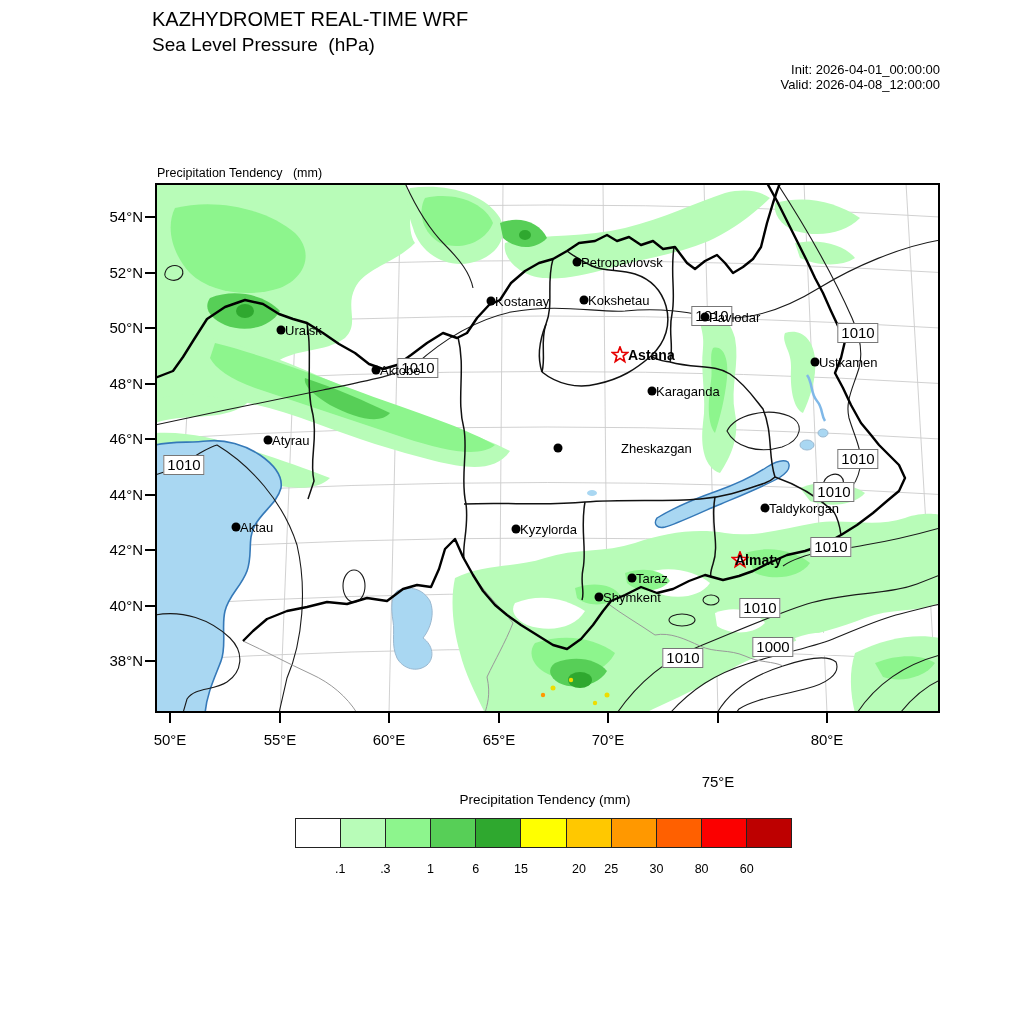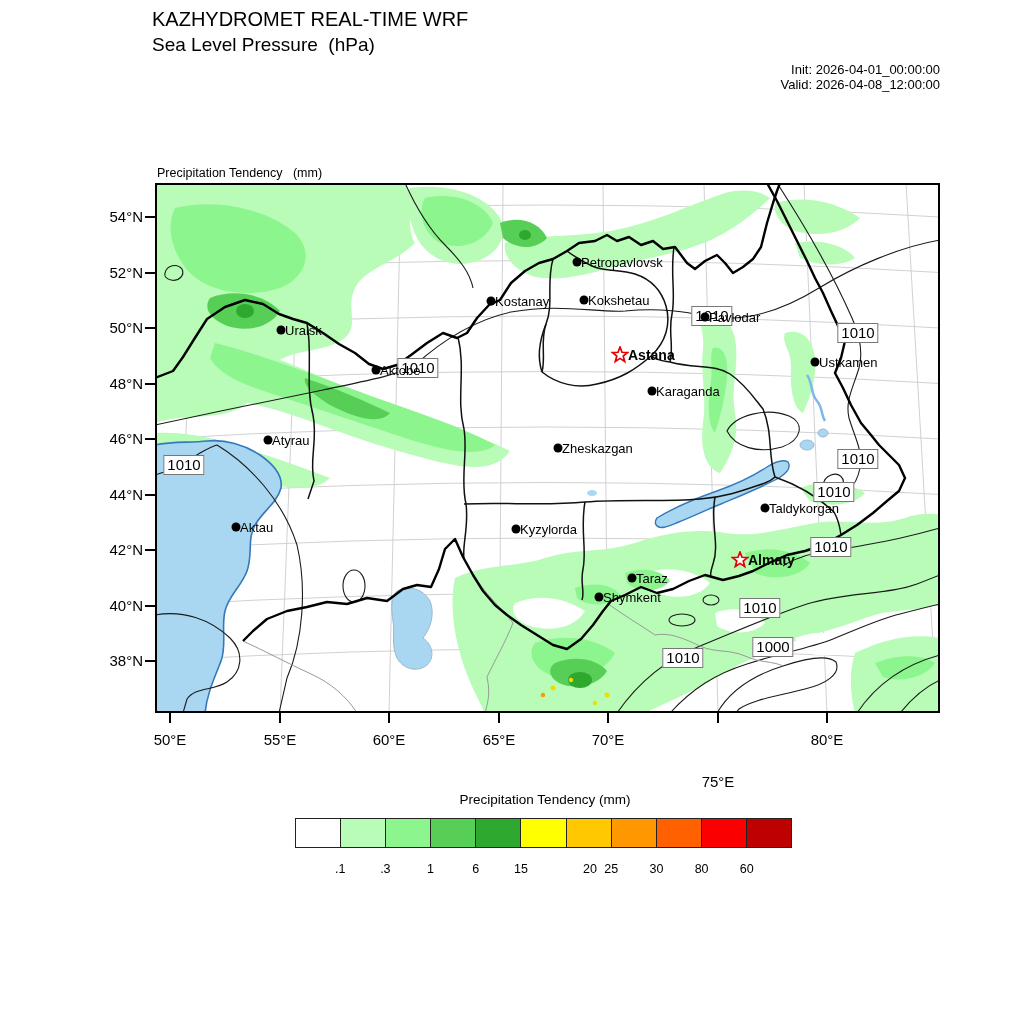--- a/index.html
+++ b/index.html
@@ -244,39 +244,39 @@
       <div class="city">
         <div class="city-dot" style="left: 113px; top: 257px;"></div>
         <div class="city-label" style="left: 117px; top: 257px;">Atyrau</div>
       </div>
       <div class="city">
         <div class="city-dot" style="left: 81px; top: 344px;"></div>
         <div class="city-label" style="left: 85px; top: 344px;">Aktau</div>
       </div>
       <div class="city">
         <div class="city-dot" style="left: 403px; top: 265px;"></div>
-        <div class="city-label" style="left: 407px; top: 265px;">Zheskazgan</div>
+        <div class="city-label" style="left: 423px; top: 265px; padding-left: 43px;">Zheskazgan</div>
       </div>
       <div class="city">
         <div class="city-dot" style="left: 361px; top: 346px;"></div>
         <div class="city-label" style="left: 365px; top: 346px;">Kyzylorda</div>
       </div>
       <div class="city">
         <div class="city-dot" style="left: 477px; top: 395px;"></div>
         <div class="city-label" style="left: 481px; top: 395px;">Taraz</div>
       </div>
       <div class="city">
         <div class="city-dot" style="left: 444px; top: 414px;"></div>
         <div class="city-label" style="left: 448px; top: 414px;">Shymkent</div>
       </div>
       <div class="city">
         <div class="star-wrap" style="left: 585px; top: 377px;"><svg width="18" height="18" viewBox="-9 -9 18 18">
             <polygon points="0,-8 2.0,-2.75 7.6,-2.47 3.23,1.05 4.7,6.47 0,3.4 -4.7,6.47 -3.23,1.05 -7.6,-2.47 -2.0,-2.75" fill="#ffffff" stroke="#e60000" stroke-width="1.7" stroke-linejoin="miter"></polygon>
           </svg></div>
-        <div class="city-label capital" style="left: 593px; top: 377px;">Almaty</div>
+        <div class="city-label capital" style="left: 580px; top: 377px;">Almaty</div>
       </div>
       <div class="city">
         <div class="city-dot" style="left: 610px; top: 325px;"></div>
         <div class="city-label" style="left: 614px; top: 325px;">Taldykorgan</div>
       </div>
       <div class="city">
         <div class="city-dot" style="left: 660px; top: 179px;"></div>
         <div class="city-label" style="left: 664px; top: 179px;">Ustkamen</div>
       </div>
     </div>
@@ -326,18 +326,18 @@
     <div class="tick-v" style="left: 607px; top: 713px; height: 10px;"></div>
     <div class="lon-label" style="left: 688px; top: 731px; margin-top: 42px;">75°E</div>
     <div class="tick-v" style="left: 717px; top: 713px; height: 10px;"></div>
     <div class="lon-label" style="left: 797px; top: 731px;">80°E</div>
     <div class="tick-v" style="left: 826px; top: 713px; height: 10px;"></div>
     <div class="cb-tick" style="left: 318.182px;">.1</div>
     <div class="cb-tick" style="left: 363.364px;">.3</div>
     <div class="cb-tick" style="left: 408.545px;">1</div>
     <div class="cb-tick" style="left: 453.727px;">6</div>
     <div class="cb-tick" style="left: 498.909px;">15</div>
-    <div class="cb-tick" style="left: 568px;">20</div>
+    <div class="cb-tick" style="left: 542px; text-align: right;">20</div>
     <div class="cb-tick" style="left: 589.273px;">25</div>
     <div class="cb-tick" style="left: 634.455px;">30</div>
     <div class="cb-tick" style="left: 679.636px;">80</div>
     <div class="cb-tick" style="left: 724.818px;">60</div>
   </div>
 
 </body></html>

